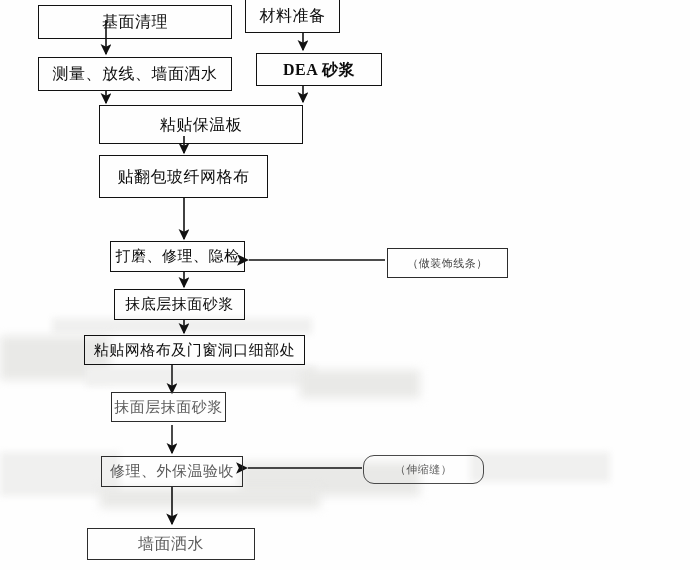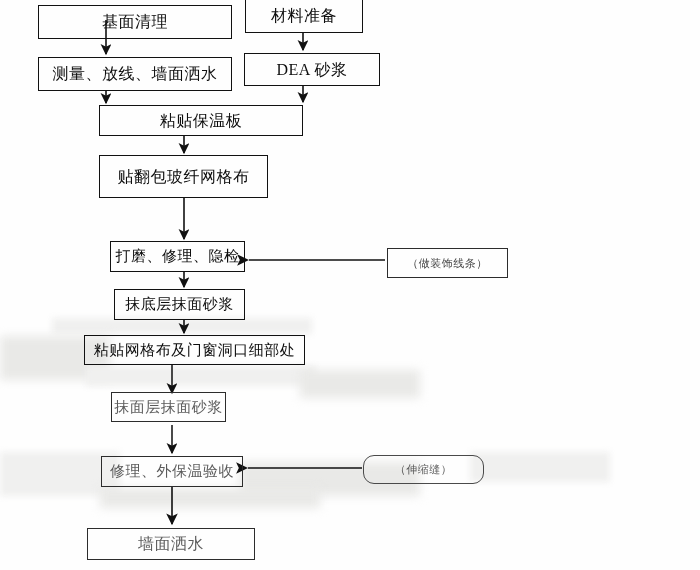--- a/index.html
+++ b/index.html
@@ -124,33 +124,33 @@
 
     <line x1="362" y1="468" x2="248" y2="468" stroke="#111111" stroke-width="1.7" marker-end="url(#ahl)"></line>
 
     <line x1="172" y1="487" x2="172" y2="524" stroke="#1c1c1c" stroke-width="1.7" marker-end="url(#ah)"></line>
   </svg>
 
   <div class="node f16" style="left:38px; top:5px; width:194px; height:34px;">
     <span class="txt">基面清理</span>
   </div>
 
-  <div class="node f16" style="left:245px; top:-1px; width:118px; height:34px;">
+  <div class="node f16" style="left:245px; top:-1px; width:95px; height:34px;">
     <span class="txt">材料准备</span>
   </div>
 
   <div class="node f16" style="left:38px; top:57px; width:194px; height:34px;">
     <span class="txt">测量、放线、墙面洒水</span>
   </div>
 
-  <div class="node f16" style="left:244px; top:53px; width:136px; height:33px;">
+  <div class="node f16" style="left:256px; top:53px; width:126px; height:33px;font-weight:bold;">
     <span class="txt">DEA 砂浆</span>
   </div>
 
-  <div class="node f16" style="left:99px; top:105px; width:204px; height:31px;">
+  <div class="node f16" style="left:99px; top:105px; width:204px; height:39px;">
     <span class="txt">粘贴保温板</span>
   </div>
 
   <div class="node f16" style="left:99px; top:155px; width:169px; height:43px;">
     <span class="txt">贴翻包玻纤网格布</span>
   </div>
 
   <div class="node f15" style="left:110px; top:241px; width:135px; height:31px;">
     <span class="txt">打磨、修理、隐检</span>
   </div>

